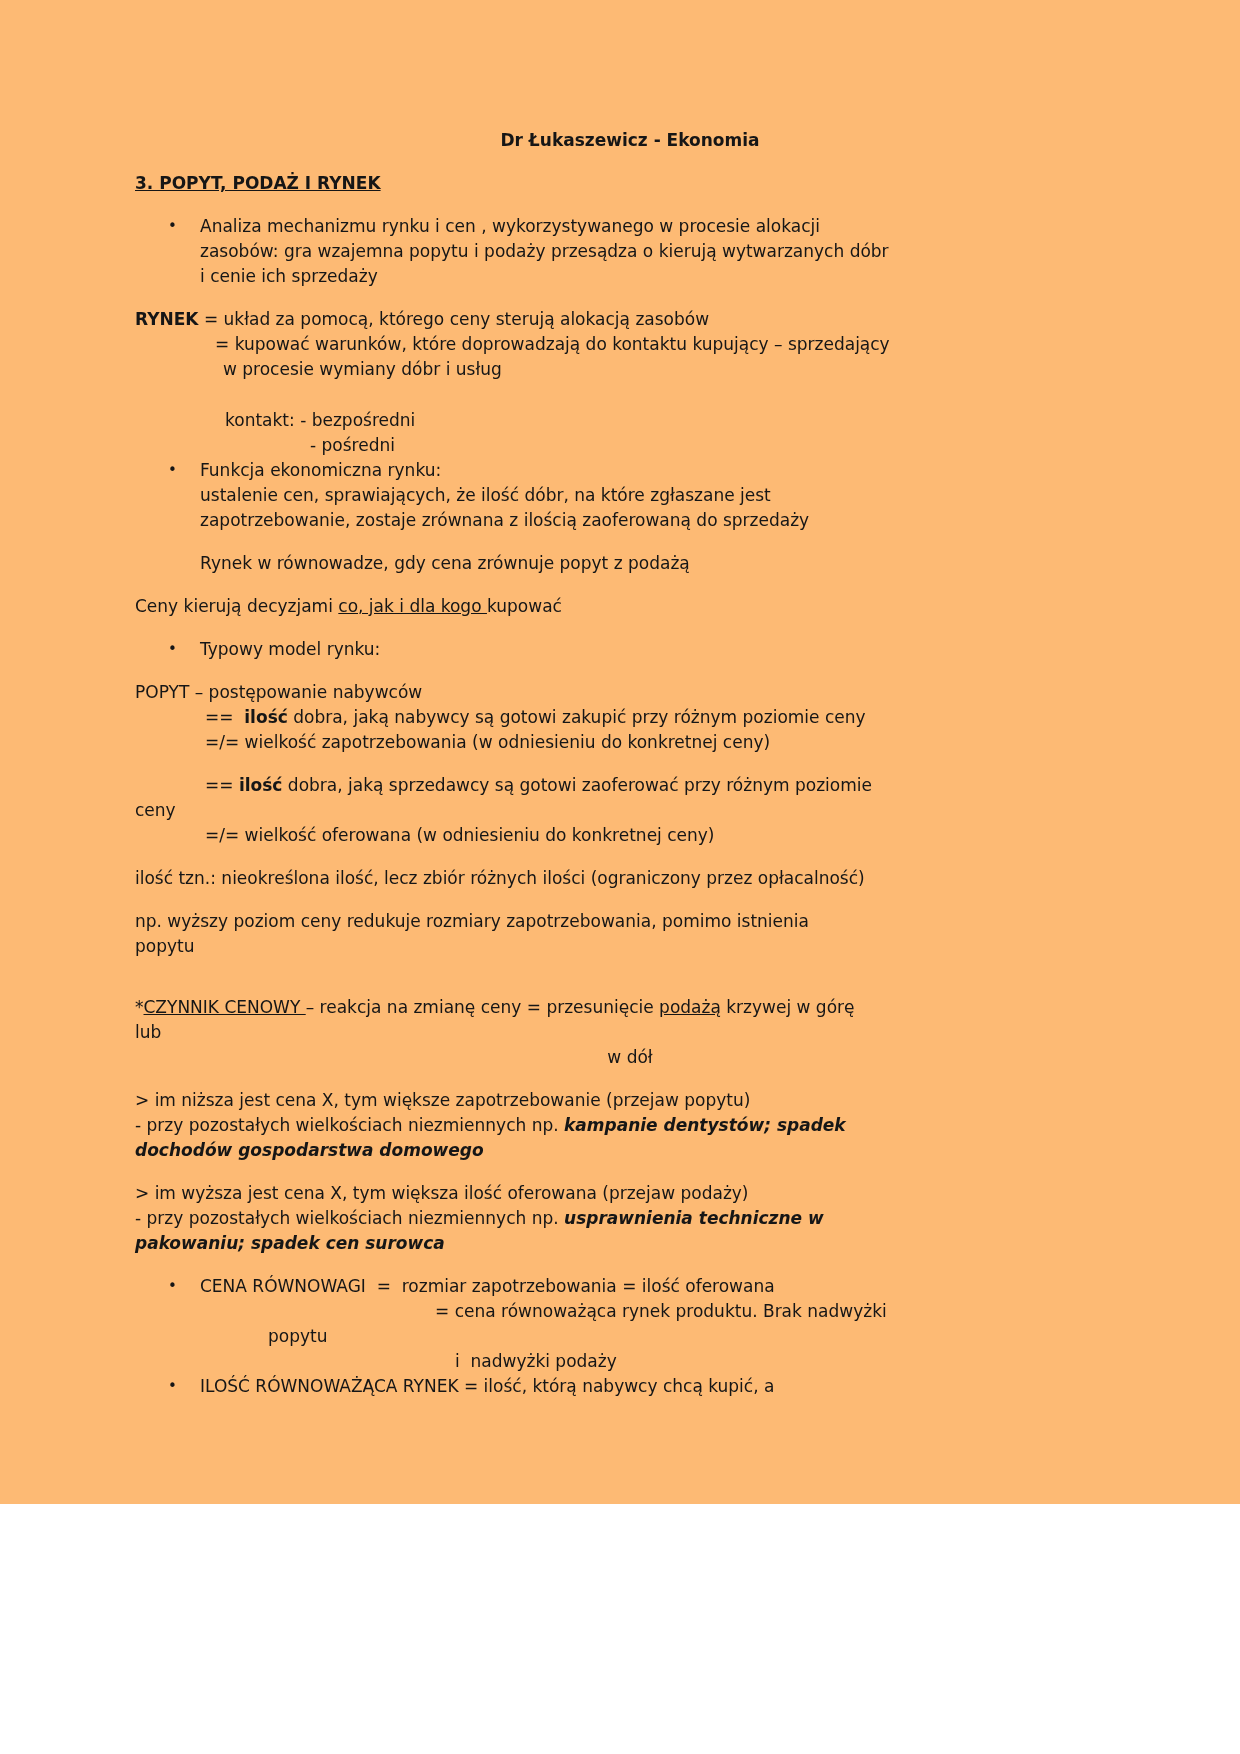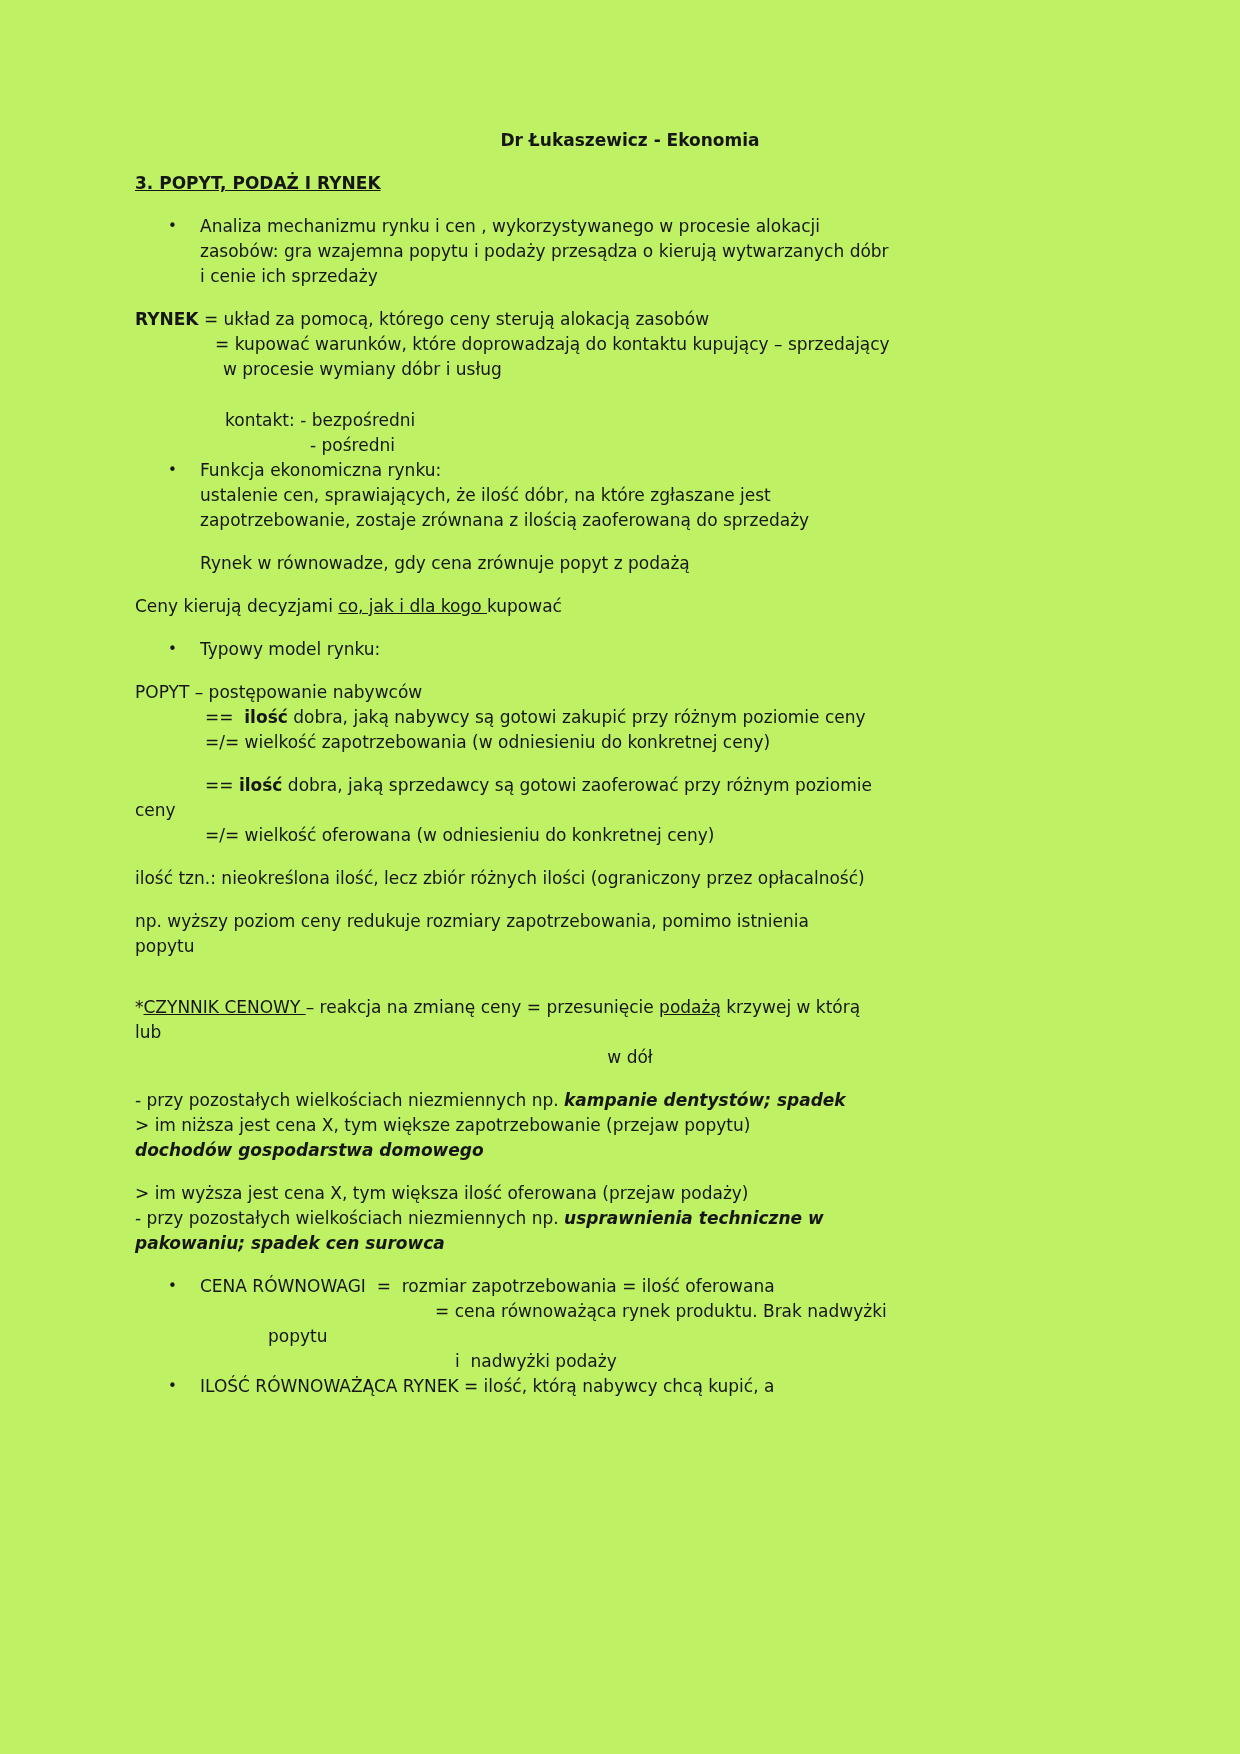--- a/index.html
+++ b/index.html
@@ -9,22 +9,22 @@
   }
   body {
     width: 1240px;
     height: 1754px;
     font-family: "DejaVu Sans", "Liberation Sans", sans-serif;
     color: #161616;
   }
   .page {
     position: relative;
     width: 1240px;
-    height: 1754px;
-    background: #bef264;
+    height: 1504px;
+    background: #fdba74;
     overflow: hidden;
   }
   .content {
     position: absolute;
     left: 135px;
     top: 128px;
     width: 990px;
     font-size: 17px;
   }
   .line {
@@ -87,26 +87,26 @@
       <div class="line" style="padding-left: 70px;"><span class="">== </span><span class="b ">ilość</span><span class=""> dobra, jaką sprzedawcy są gotowi zaoferować przy różnym poziomie</span></div>
       <div class="line"><span class="">ceny</span></div>
       <div class="line" style="padding-left: 70px;"><span class="">=/= wielkość oferowana (w odniesieniu do konkretnej ceny)</span></div>
       <div class="line blank">&nbsp;</div>
       <div class="line"><span class="">ilość tzn.: nieokreślona ilość, lecz zbiór różnych ilości (ograniczony przez opłacalność)</span></div>
       <div class="line blank">&nbsp;</div>
       <div class="line"><span class="">np. wyższy poziom ceny redukuje rozmiary zapotrzebowania, pomimo istnienia</span></div>
       <div class="line"><span class="">popytu</span></div>
       <div class="line blank">&nbsp;</div>
       <div class="line blank">&nbsp;</div>
-      <div class="line"><span class="">*</span><span class="u ">CZYNNIK CENOWY </span><span class="">– reakcja na zmianę ceny = przesunięcie </span><span class="u ">podażą</span><span class=""> krzywej w którą</span></div>
+      <div class="line"><span class="">*</span><span class="u ">CZYNNIK CENOWY </span><span class="">– reakcja na zmianę ceny = przesunięcie </span><span class="u ">podażą</span><span class=""> krzywej w górę</span></div>
       <div class="line"><span class="">lub</span></div>
       <div class="line center"><span class="">w dół</span></div>
       <div class="line blank">&nbsp;</div>
+      <div class="line"><span class="">&gt; im niższa jest cena X, tym większe zapotrzebowanie (przejaw popytu)</span></div>
       <div class="line"><span class="">- przy pozostałych wielkościach niezmiennych np. </span><span class="b i">kampanie dentystów; spadek</span></div>
-      <div class="line"><span class="">&gt; im niższa jest cena X, tym większe zapotrzebowanie (przejaw popytu)</span></div>
       <div class="line"><span class="b i">dochodów gospodarstwa domowego</span></div>
       <div class="line blank">&nbsp;</div>
       <div class="line"><span class="">&gt; im wyższa jest cena X, tym większa ilość oferowana (przejaw podaży)</span></div>
       <div class="line"><span class="">- przy pozostałych wielkościach niezmiennych np. </span><span class="b i">usprawnienia techniczne w</span></div>
       <div class="line"><span class="b i">pakowaniu; spadek cen surowca</span></div>
       <div class="line blank">&nbsp;</div>
       <div class="line" style="padding-left: 65px;"><span class="bullet-marker">•</span><span class="">CENA RÓWNOWAGI  =  rozmiar zapotrzebowania = ilość oferowana</span></div>
       <div class="line" style="padding-left: 300px;"><span class="">= cena równoważąca rynek produktu. Brak nadwyżki</span></div>
       <div class="line" style="padding-left: 133px;"><span class="">popytu</span></div>
       <div class="line" style="padding-left: 320px;"><span class="">i  nadwyżki podaży</span></div>

